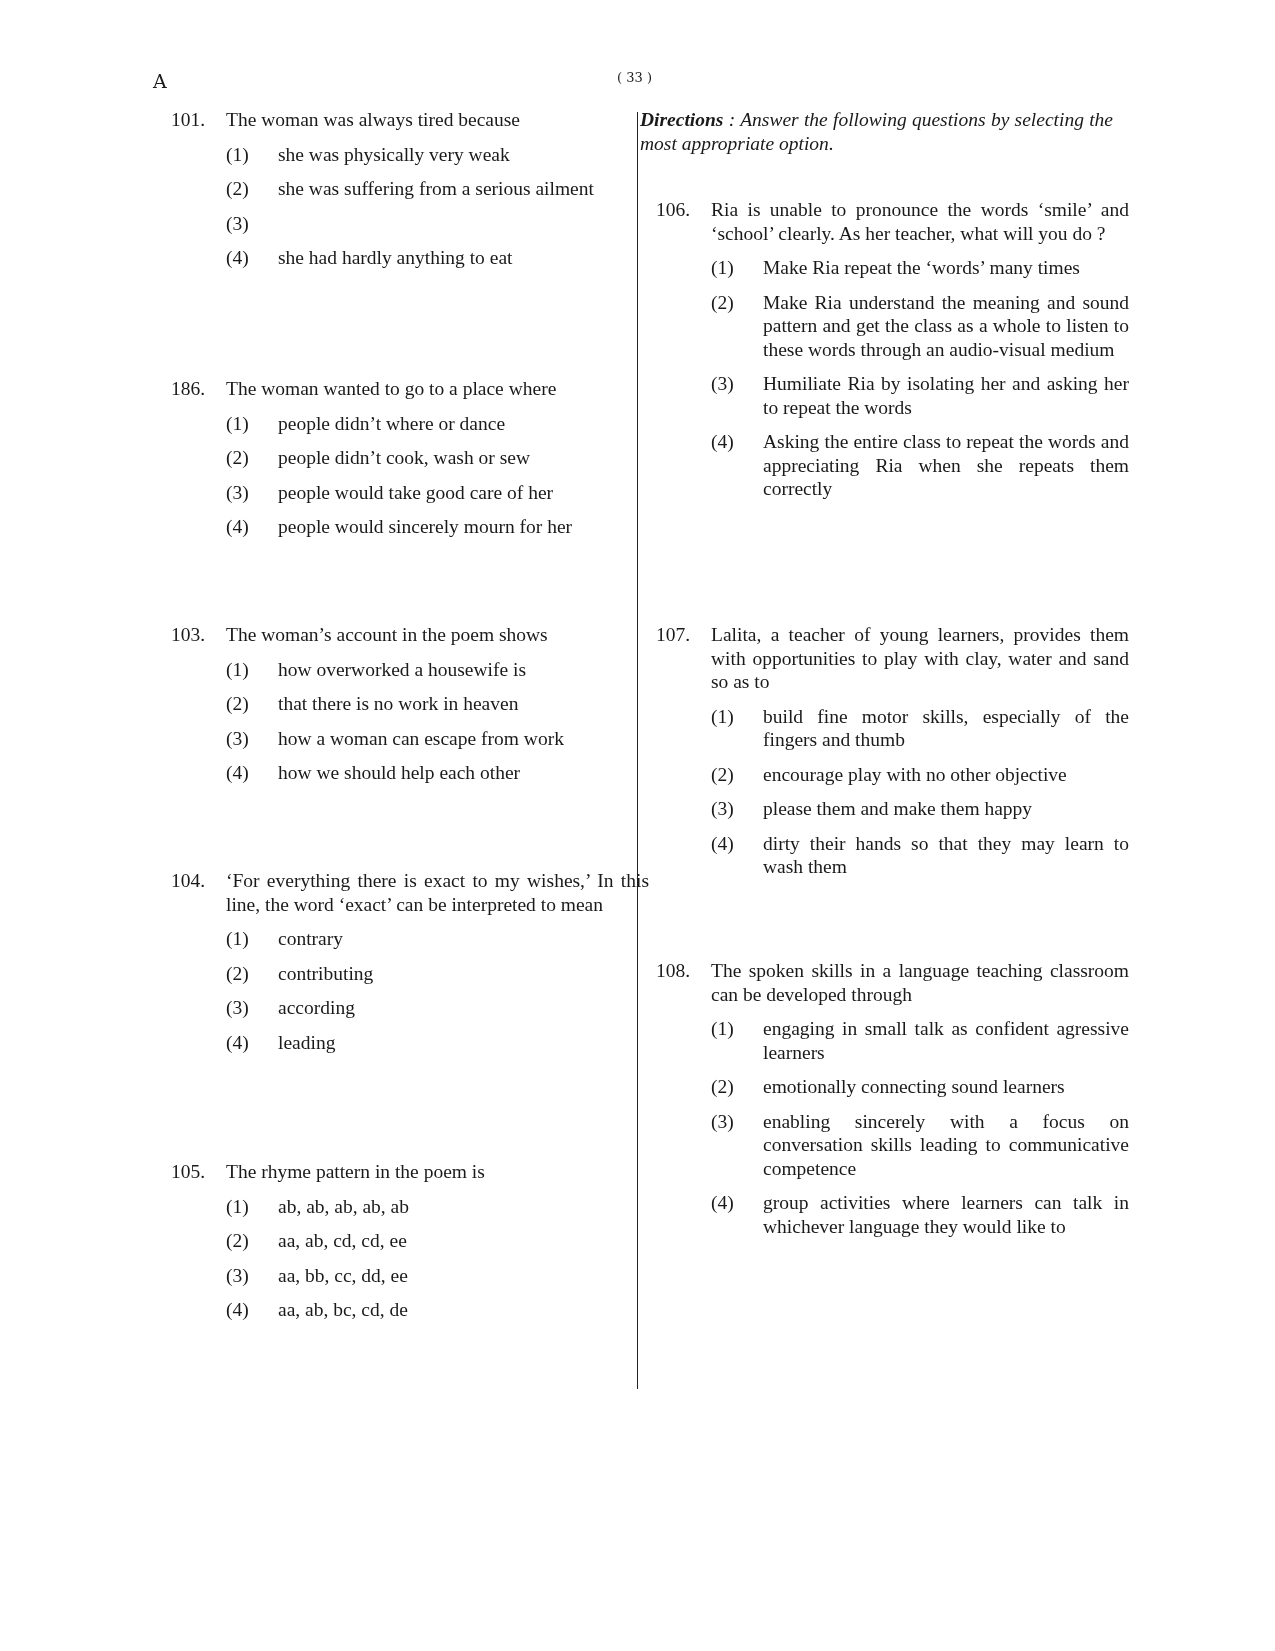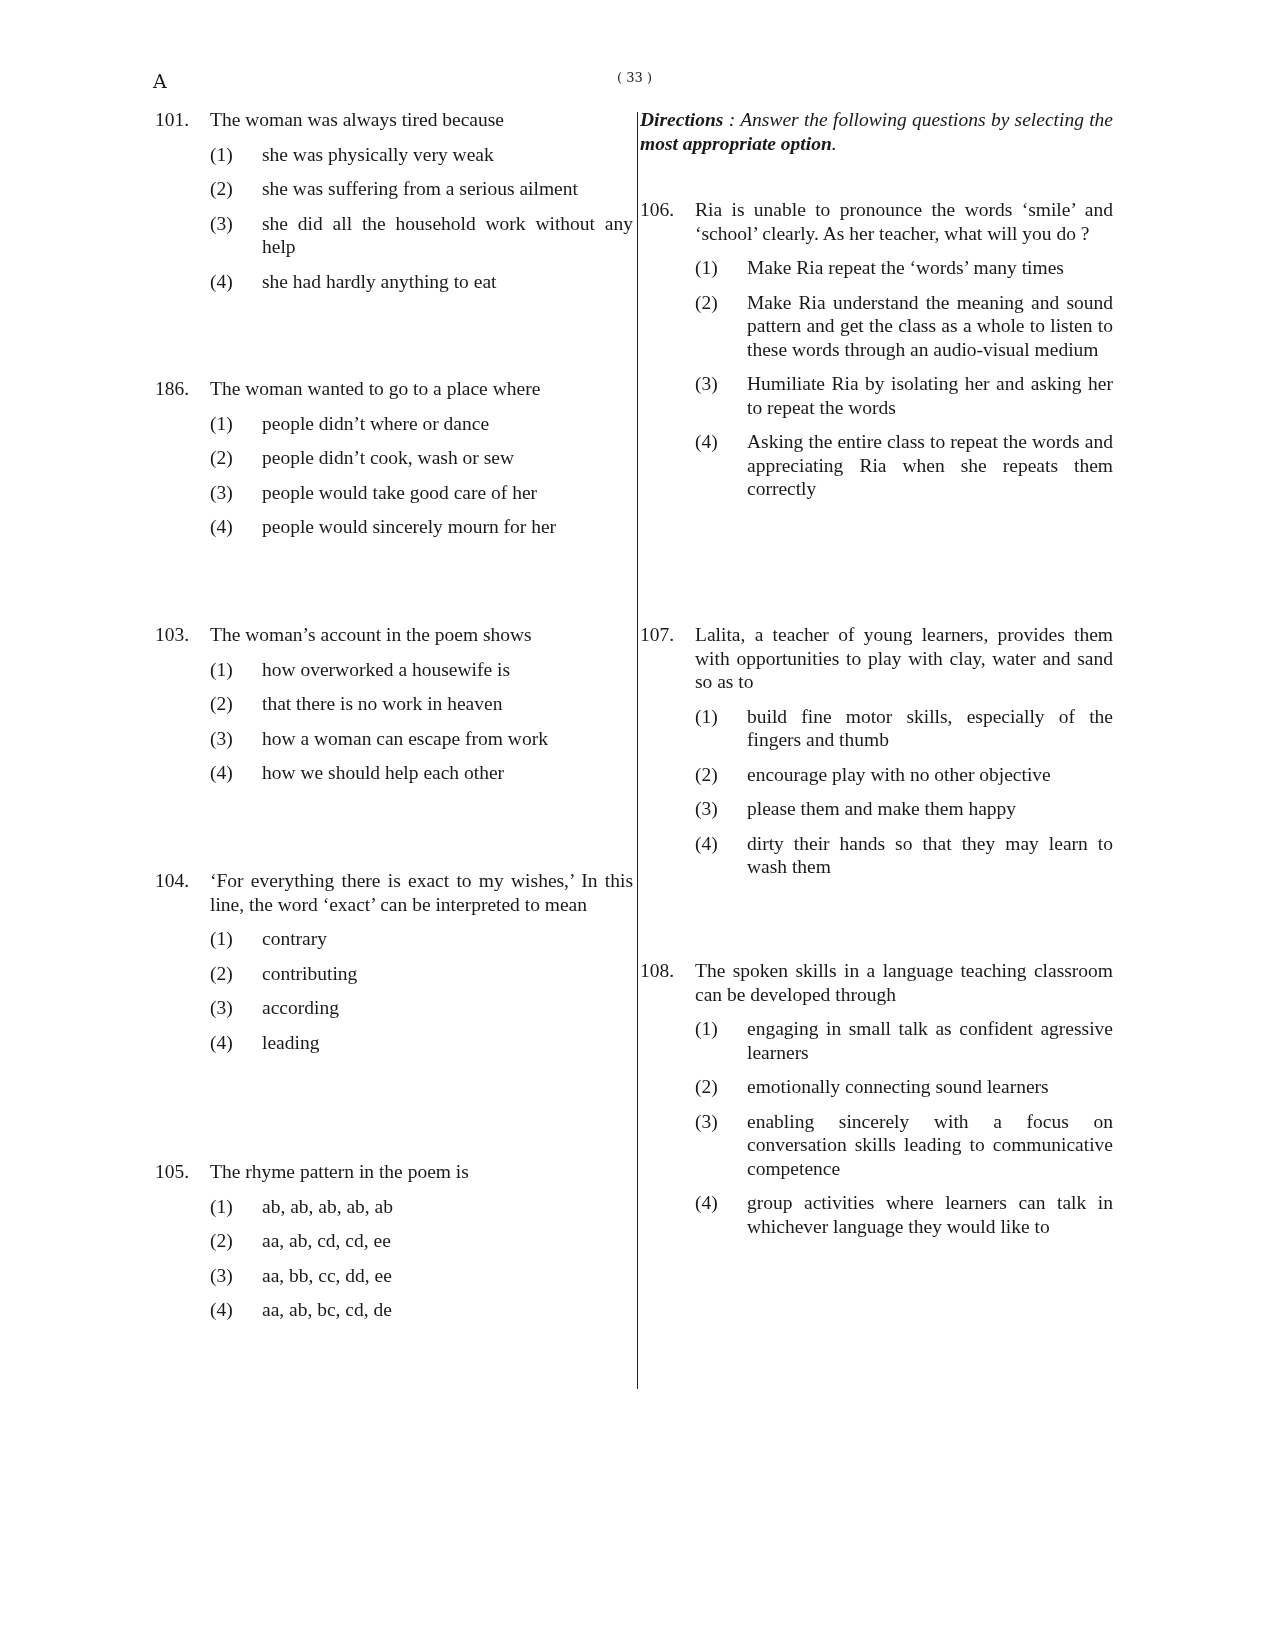--- a/index.html
+++ b/index.html
@@ -9,32 +9,32 @@
     color: #1a1a1a;
   }
   .page-letter { position: absolute; left: 153px; top: 70px; font-size: 19px; }
   .page-number { position: absolute; left: 617px; top: 70px; font-size: 13px; }
   .divider { position: absolute; left: 637px; top: 112px; width: 1px; height: 1277px; background: #222; }
 
   .col { position: absolute; font-family: "Liberation Serif", "DejaVu Serif", serif; font-size: 19.5px; line-height: 23.5px; }
   .col-left { left: 155px; width: 478px; }
   .col-right { left: 640px; width: 473px; }
 
-  .q { position: absolute; left: 0; width: 100%; }
+  .q { position: absolute; left: 16px; width: 100%; }
   .q-head { display: flex; }
   .q-num { width: 55px; flex: 0 0 55px; }
   .q-text { flex: 1; text-align: justify; text-align-last: left; }
 
   .opt { display: flex; margin-top: 11px; }
   .opt-num { margin-left: 55px; width: 52px; flex: 0 0 52px; }
   .opt-text { flex: 1; text-align: justify; text-align-last: left; padding-left: 0; }
 
   .directions { position: absolute; left: 0; top: 0; width: 100%; font-style: italic; text-align: justify; text-align-last: left; }
   .directions .dir-label { font-weight: bold; }
-  .directions b { font-weight: bold; }
+  .directions b { font-weight: normal; }
   .underline { }
 </style>
 </head>
 <body>
 
 <div class="page-letter">A</div>
 <div class="page-number">( 33 )</div>
 <div class="divider"></div>
 
 <div class="col col-left">
@@ -47,21 +47,20 @@
     <div class="opt">
         <span class="opt-num">(1)</span>
         <span class="opt-text">she was physically very weak</span>
       </div>
     <div class="opt">
         <span class="opt-num">(2)</span>
         <span class="opt-text">she was suffering from a serious ailment</span>
       </div>
     <div class="opt">
         <span class="opt-num">(3)</span>
-        <span class="opt-text">she did all the household work without any help</span>
       </div>
     <div class="opt">
         <span class="opt-num">(4)</span>
         <span class="opt-text">she had hardly anything to eat</span>
       </div>
   </div>
 
   <div class="q" style="top:377px">
     <div class="q-head">
       <span class="q-num">186.</span>

